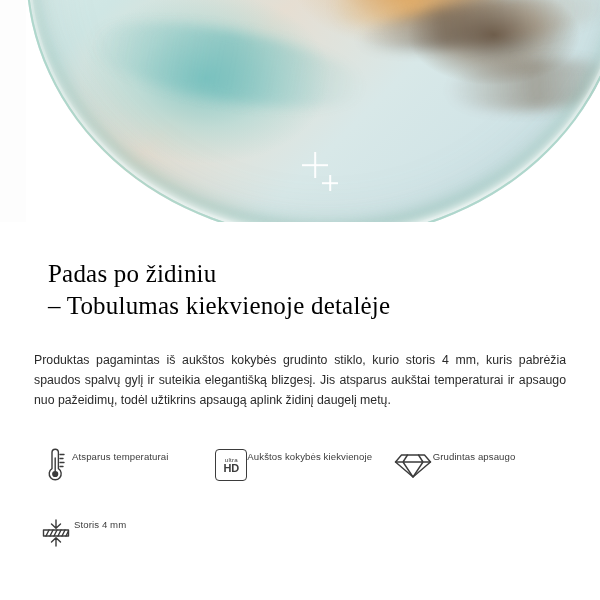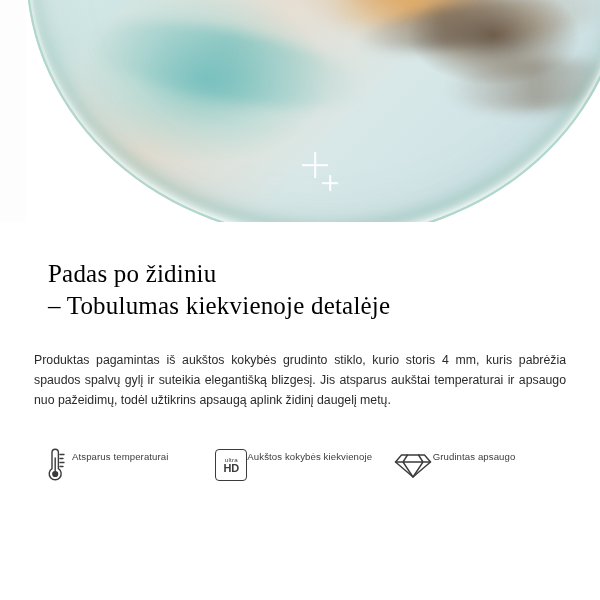--- a/index.html
+++ b/index.html
@@ -250,16 +250,27 @@
         <div class="feature-icon">
           <svg width="40" height="34" viewBox="0 0 40 34">
             <path class="stroke" d="M8.5 7h23l6 7-17.5 15L2.5 14z"></path>
             <path class="stroke" d="M2.5 14h35M14.5 7l-4.5 7 10 15M25.5 7l4.5 7-10 15"></path>
           </svg>
         </div>
         <div class="feature-label">Grudintas apsaugo</div>
       </div>
 
 
+      <div class="feature">
+        <div class="feature-icon">
+          <svg width="36" height="36" viewBox="0 0 36 36">
+            <path class="stroke" d="M18 5v7.5M13.5 9 18 13.2 22.5 9"></path>
+            <path class="stroke" d="M18 31v-7.5M13.5 27 18 22.8 22.5 27"></path>
+            <rect class="stroke" x="5.5" y="15" width="25" height="6"></rect>
+            <path class="stroke" stroke-width="1" d="M8 21l3-6M12 21l3-6M16 21l3-6M20 21l3-6M24 21l3-6M28 21l2.3-4.6"></path>
+          </svg>
+        </div>
+        <div class="feature-label">Storis 4 mm</div>
+      </div>
 
     </div>
   </div>
 </div>
 
 </body></html>

